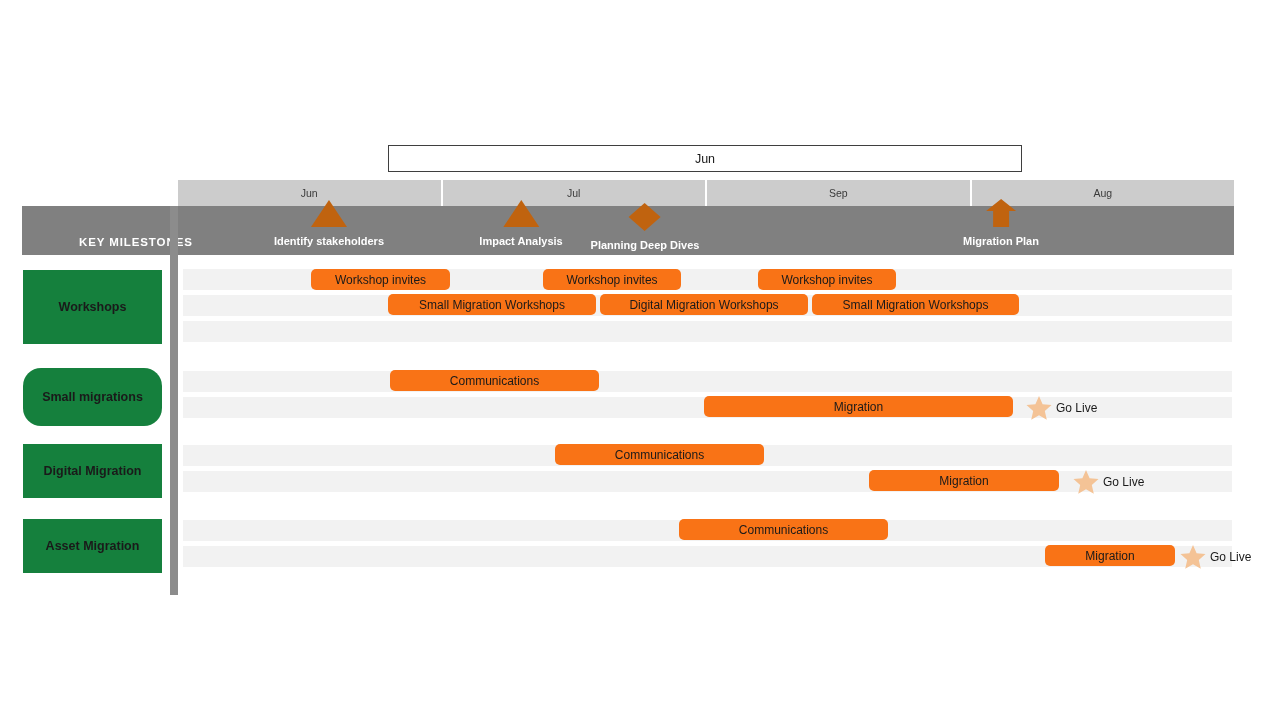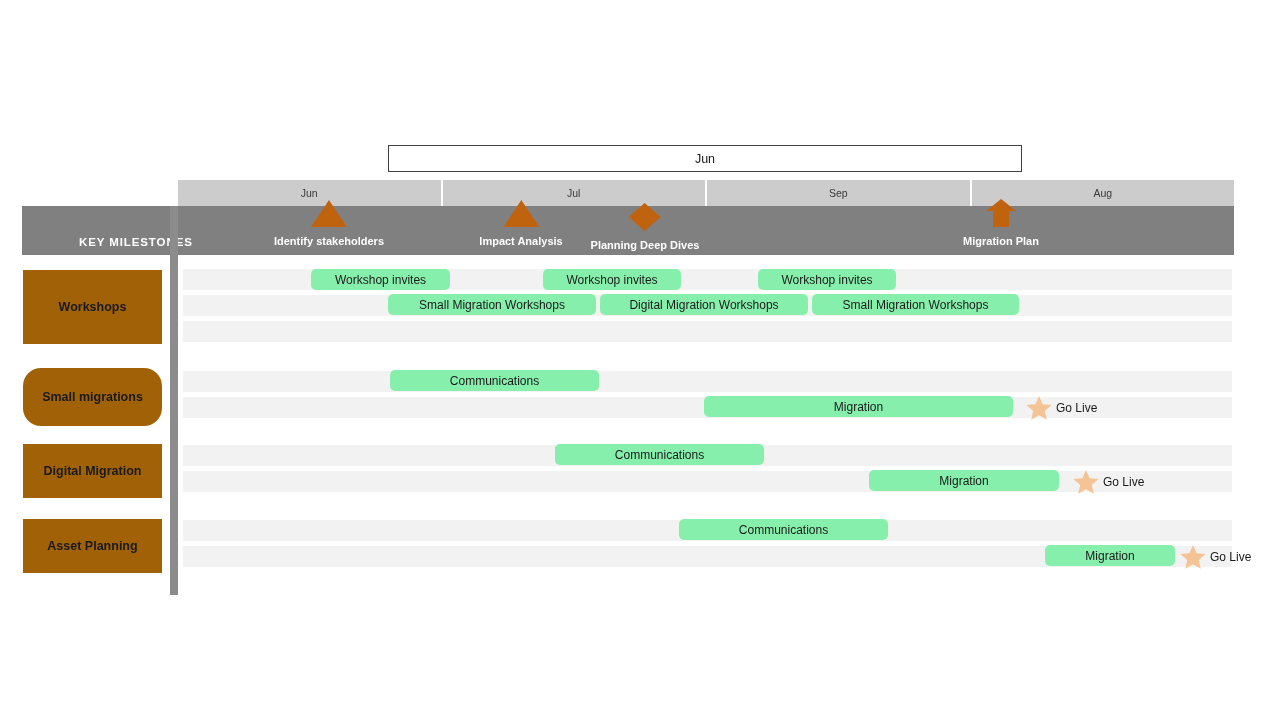--- a/index.html
+++ b/index.html
@@ -131,21 +131,21 @@
     width: 8px;
     height: 389px;
     background: #8c8c8c;
   }
 
   
   .lane-label {
     position: absolute;
     left: 23px;
     width: 139px;
-    background: #a16207;
+    background: #15803d;
     color: #1a1a1a;
     font-size: 12.5px;
     font-weight: bold;
     display: flex;
     align-items: center;
     justify-content: center;
     text-align: center;
   }
 
   
@@ -154,21 +154,21 @@
     left: 183px;
     width: 1049px;
     height: 21px;
     background: #f2f2f2;
   }
 
   
   .task-bar {
     position: absolute;
     height: 21px;
-    background: #86efac;
+    background: #f97316;
     border-radius: 5px;
     display: flex;
     align-items: center;
     justify-content: center;
     font-size: 12px;
     color: #1a1a1a;
     box-sizing: border-box;
     padding: 0 6px;
     white-space: nowrap;
     overflow: hidden;
@@ -272,21 +272,21 @@
       <div class="task-bar" style="left: 555px; width: 209px; top: 444px;">Communications</div>
       <div class="task-bar" style="left: 869px; width: 190px; top: 470px;">Migration</div>
       <div class="golive" style="left: 1073px; top: 470px;">
         <span>
           <svg width="26" height="26" viewBox="0 0 26 26">
             <polygon points="13,1 16.6,9.3 25.5,10.1 18.8,16.1 20.8,24.8 13,20.2 5.2,24.8 7.2,16.1 0.5,10.1 9.4,9.3" fill="#f4c396"></polygon>
           </svg>
         </span>
         <span class="g-label">Go Live</span>
       </div>
-      <div class="lane-label" style="top: 519px; height: 54px;">Asset Planning</div>
+      <div class="lane-label" style="top: 519px; height: 54px;">Asset Migration</div>
       <div class="track-band" style="top: 520px;"></div>
       <div class="track-band" style="top: 546px;"></div>
       <div class="task-bar" style="left: 679px; width: 209px; top: 519px;">Communications</div>
       <div class="task-bar" style="left: 1045px; width: 130px; top: 545px;">Migration</div>
       <div class="golive" style="left: 1180px; top: 545px;">
         <span>
           <svg width="26" height="26" viewBox="0 0 26 26">
             <polygon points="13,1 16.6,9.3 25.5,10.1 18.8,16.1 20.8,24.8 13,20.2 5.2,24.8 7.2,16.1 0.5,10.1 9.4,9.3" fill="#f4c396"></polygon>
           </svg>
         </span>

